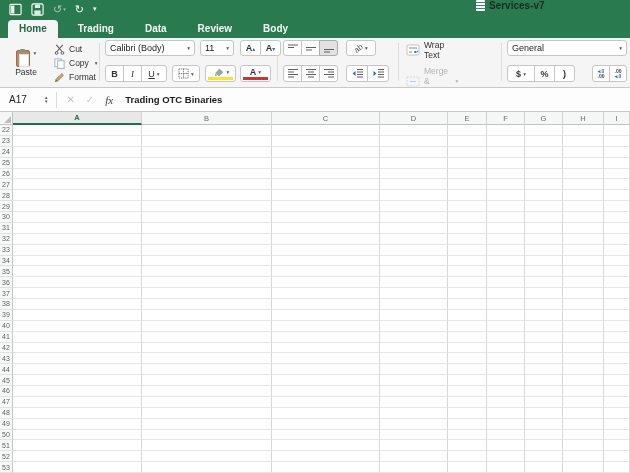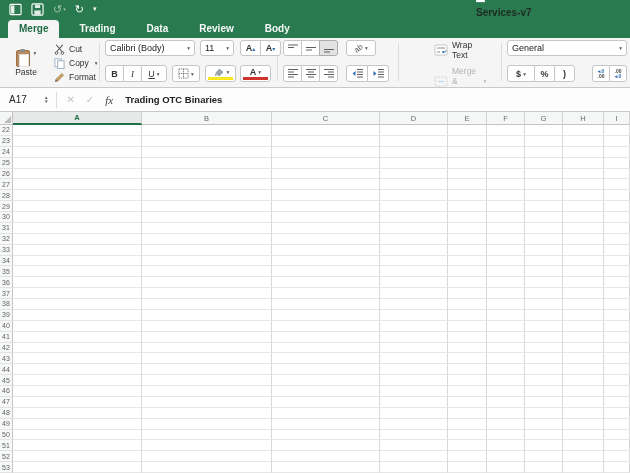--- a/index.html
+++ b/index.html
@@ -6,21 +6,21 @@
   html,body { width:630px; height:473px; overflow:hidden; }
   body { font-family:"Liberation Sans", sans-serif; background:#fff; position:relative; cursor:default; }
 
   
   .titlebar { height:18px; background:#2a7a4f; position:relative; display:flex; align-items:center; }
   .qat { display:flex; align-items:center; gap:9px; padding-left:9px; }
   .qat .qicon { display:inline-flex; align-items:center; color:#fff; }
   .qat .glyph { font-size:11px; line-height:11px; color:#fff; }
   .qat .dim { opacity:.55; }
   .qat .mini-dd { font-size:5px; color:#fff; margin-left:1px; }
-  .title-cluster { position:absolute; left:476px; top:0; height:18px; display:flex; gap:4px;flex-direction:column; }
+  .title-cluster { position:absolute; left:476px; top:0; height:18px; display:flex; gap:4px; }
   .doc-icon { width:9px; height:11px; background:#fff; border-radius:1px;
               background-image:linear-gradient(#fff 2px, #3e8a60 2px, #3e8a60 3px, #fff 3px, #fff 5px, #3e8a60 5px, #3e8a60 6px, #fff 6px, #fff 8px, #3e8a60 8px, #3e8a60 9px, #fff 9px); }
   .title-text { font-size:10px; font-weight:700; color:#1c2b22; }
 
   
   .tabbar { height:20px; background:#2a7a4f; display:flex; align-items:flex-end; padding-left:8px; }
   .tab { font-size:10px; font-weight:700; color:rgba(255,255,255,.96); padding:3px 11px 4px; margin-right:9px; border-radius:4px 4px 0 0; }
   .tab.active { background:#f5f5f6; color:#1e6b43; }
 
   
@@ -51,21 +51,21 @@
   .selectbox { background:#fff; border:1px solid #c6c6c6; border-radius:3px; height:16px; display:inline-flex; align-items:center; padding:0 4px; font-size:9px; color:#222; }
   .selectbox .dd { margin-left:auto; }
   .bld { font-weight:700; } .itl { font-style:italic; font-family:"Liberation Serif",serif; } .und { text-decoration:underline; }
   .colorbar { position:absolute; left:2px; right:2px; bottom:1.5px; height:2.5px; }
   .rel { position:relative; }
 
   .grp-align { position:absolute; left:283px; top:0; }
   .ab-rot { display:inline-block; transform:rotate(-38deg); font-size:8px; color:#555; }
 
   .grp-wrap { position:absolute; left:406px; top:0; }
-  .wrap-row { display:flex; align-items:center; gap:4px;margin-left:28px; }
+  .wrap-row { display:flex; align-items:center; gap:4px; }
 
   .grp-number { position:absolute; left:507px; top:0; }
   .decbtn { font-size:5px; line-height:5px; text-align:center; flex-direction:column; font-weight:700; color:#444; }
   .blue { color:#2f6fb5; }
 
   .icon-svg { display:block; }
 
   
   .formulabar { height:24px; background:#fdfdfd; border-bottom:1px solid #c8c8c8; display:flex; align-items:center; position:relative; }
   .namebox { width:44px; padding-left:9px; font-size:10px; color:#222; }
@@ -113,21 +113,21 @@
     </span>
     <span class="qicon" style="font-size:7px;">▾</span>
   </div>
   <div class="title-cluster">
     <span class="doc-icon"></span>
     <span class="title-text">Services-v7</span>
   </div>
 </div>
 
 <div class="tabbar">
-    <div class="tab active">Merge</div>
+    <div class="tab active">Home</div>
     <div class="tab">Trading</div>
     <div class="tab">Data</div>
     <div class="tab">Review</div>
     <div class="tab">Body</div>
   </div>
 
 <div class="ribbon">
   <div class="rdiv" style="left:99px"></div>
   <div class="rdiv" style="left:277px"></div>
   <div class="rdiv" style="left:398px"></div>

